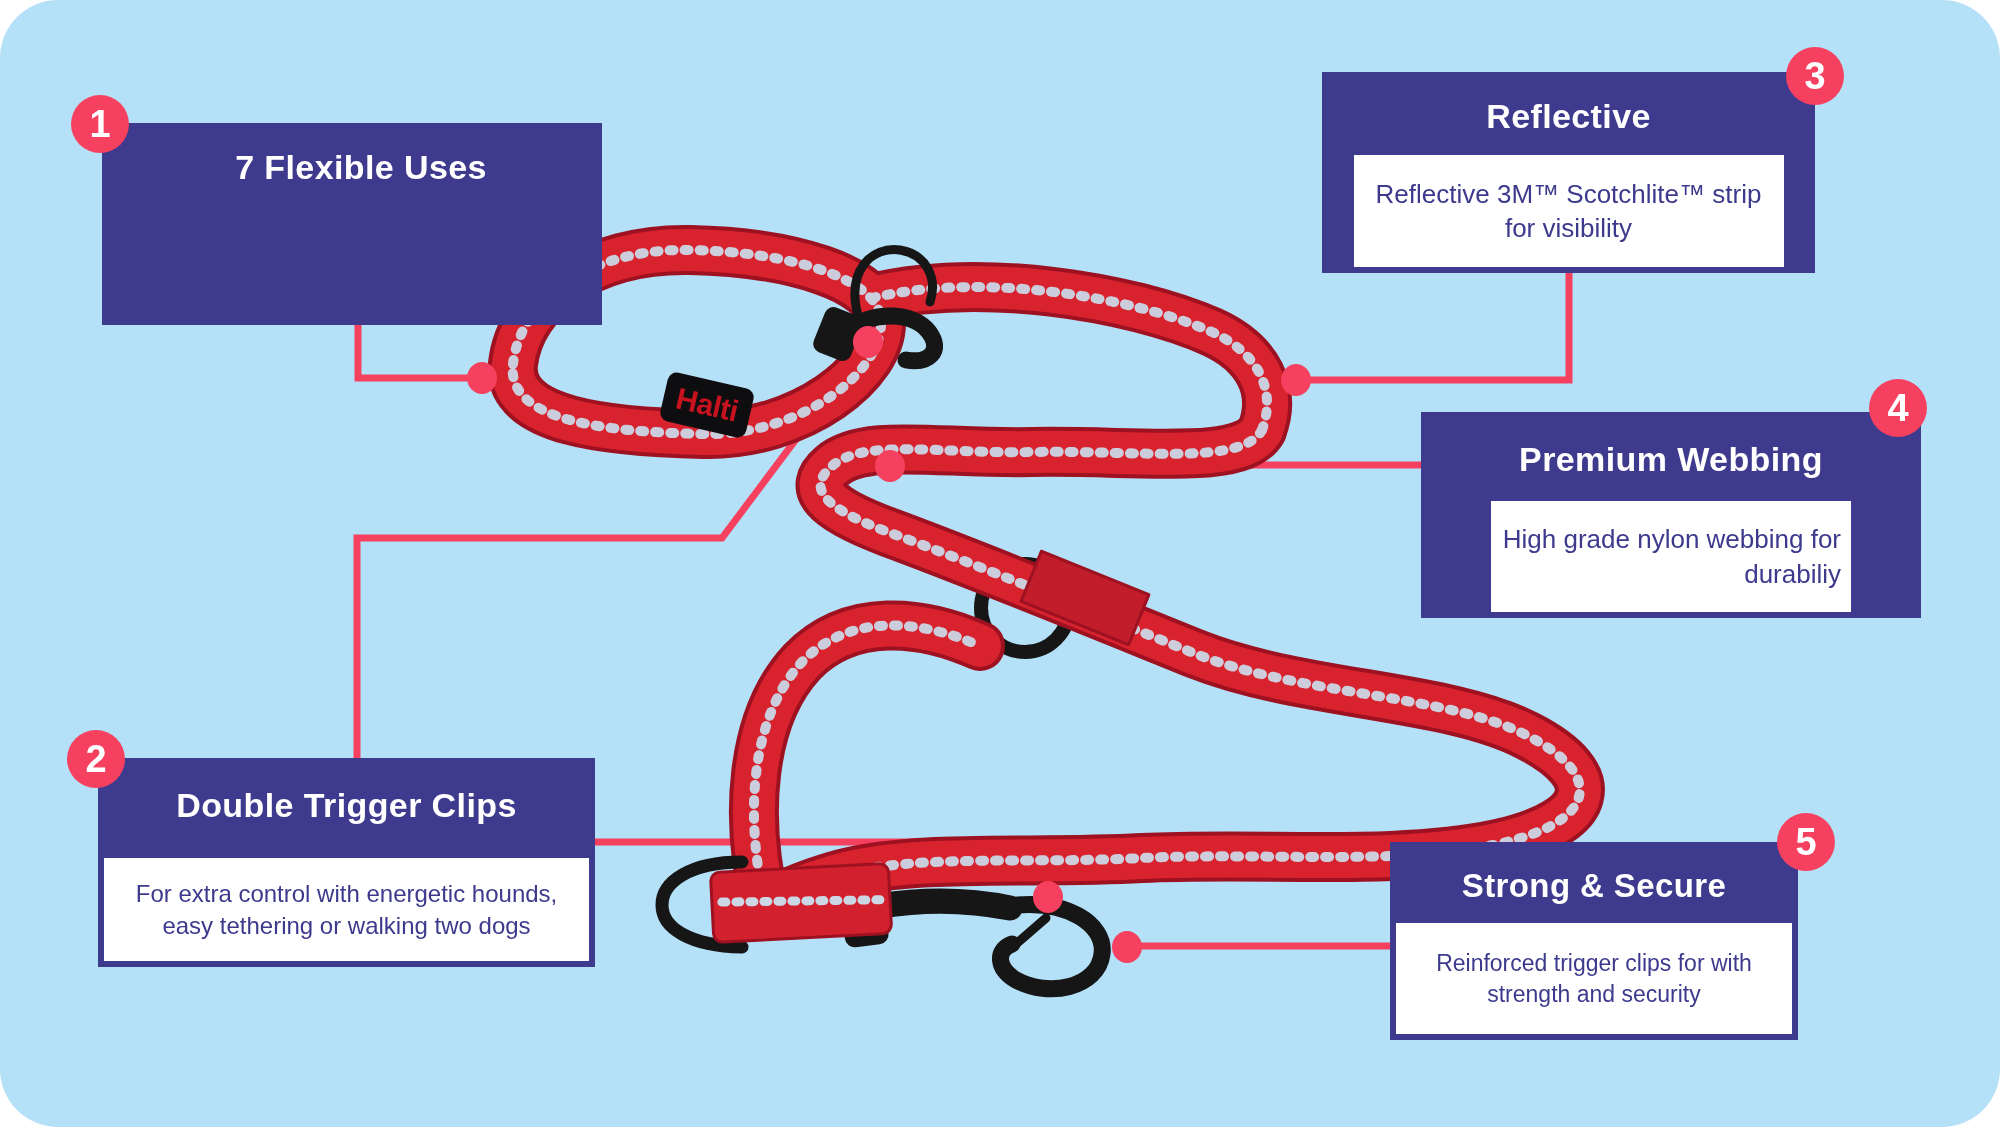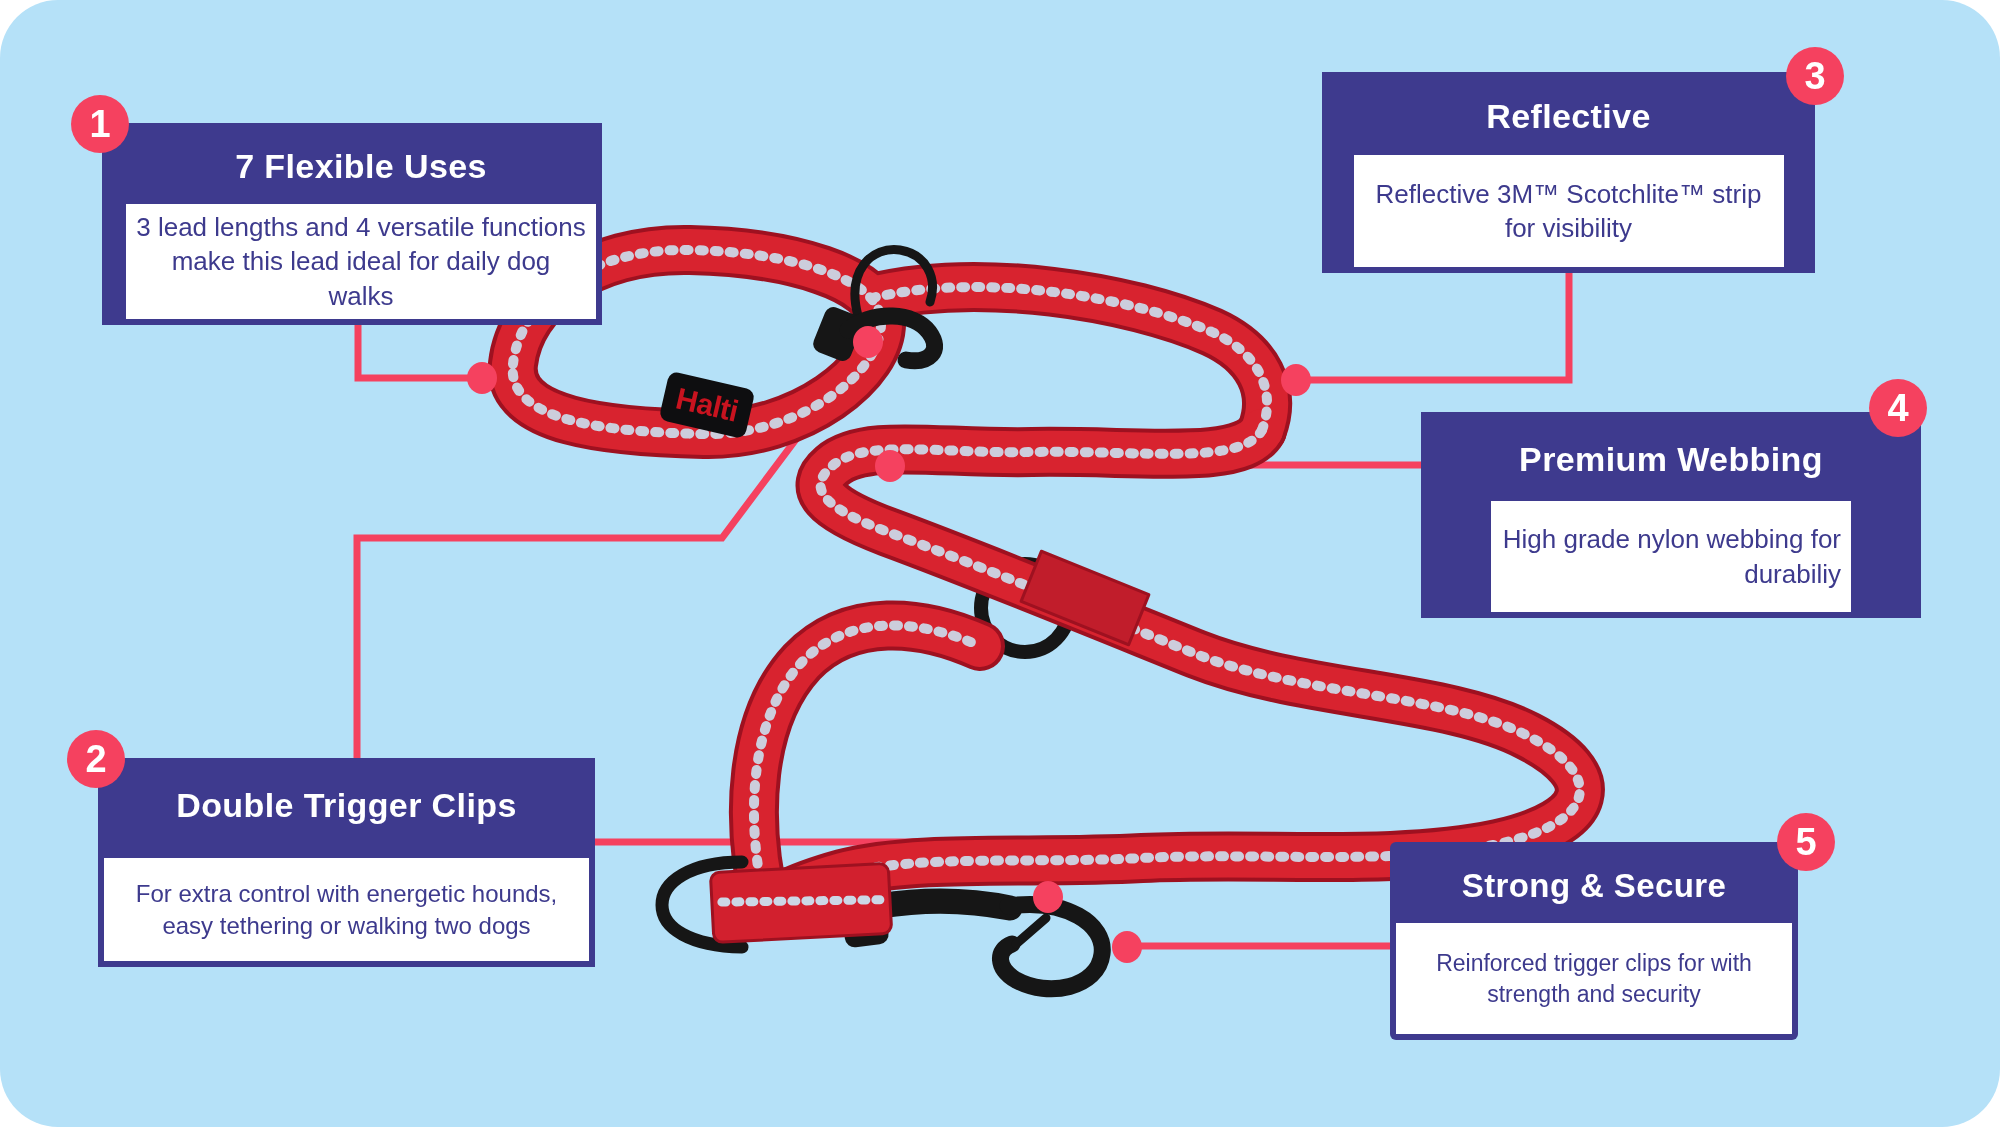--- a/index.html
+++ b/index.html
@@ -100,39 +100,38 @@
       <ellipse cx="1127" cy="947" rx="15" ry="16"></ellipse>
     </g>
   </svg>
 
   <div class="halti-tag">
     <span>Halti</span>
   </div>
 
   <div class="callout" style="left:102px;top:123px;width:500px;height:202px;padding-left:24px;">
     <div class="callout-header" style="height:76px;font-size:34px;">7 Flexible Uses</div>
-    <div class="callout-body" style="font-size:26px;">3 lead lengths and 4 versatile functions make this lead ideal for daily dog walks</div>
   </div>
 
   <div class="callout" style="left:98px;top:758px;width:497px;height:209px;gap:12px;">
     <div class="callout-header" style="height:82px;font-size:34px;">Double Trigger Clips</div>
     <div class="callout-body" style="font-size:24px;">For extra control with energetic hounds, easy tethering or walking two dogs</div>
   </div>
 
   <div class="callout" style="left:1322px;top:72px;width:493px;height:201px;">
     <div class="callout-header" style="height:77px;font-size:34px;">Reflective</div>
     <div class="callout-body" style="font-size:26px;max-width:430px;margin:0 auto;">Reflective 3M™ Scotchlite™ strip for visibility</div>
   </div>
 
   <div class="callout" style="left:1421px;top:412px;width:500px;height:206px;">
     <div class="callout-header" style="height:83px;font-size:34px;">Premium Webbing</div>
     <div class="callout-body" style="font-size:26px;max-width:360px;margin:0 auto;text-align:right;">High grade nylon webbing for durabiliy</div>
   </div>
 
-  <div class="callout" style="left:1390px;top:842px;width:408px;height:198px;border-radius:6px;">
+  <div class="callout" style="left:1390px;top:842px;width:408px;height:198px;">
     <div class="callout-header" style="height:75px;font-size:33px;">Strong &amp; Secure</div>
     <div class="callout-body" style="font-size:23px;">Reinforced trigger clips for with strength and security</div>
   </div>
 
   <div class="badge" style="left:71px;top:95px;">1</div>
   <div class="badge" style="left:67px;top:730px;">2</div>
   <div class="badge" style="left:1786px;top:47px;">3</div>
   <div class="badge" style="left:1869px;top:379px;">4</div>
   <div class="badge" style="left:1777px;top:813px;">5</div>
 </div>

